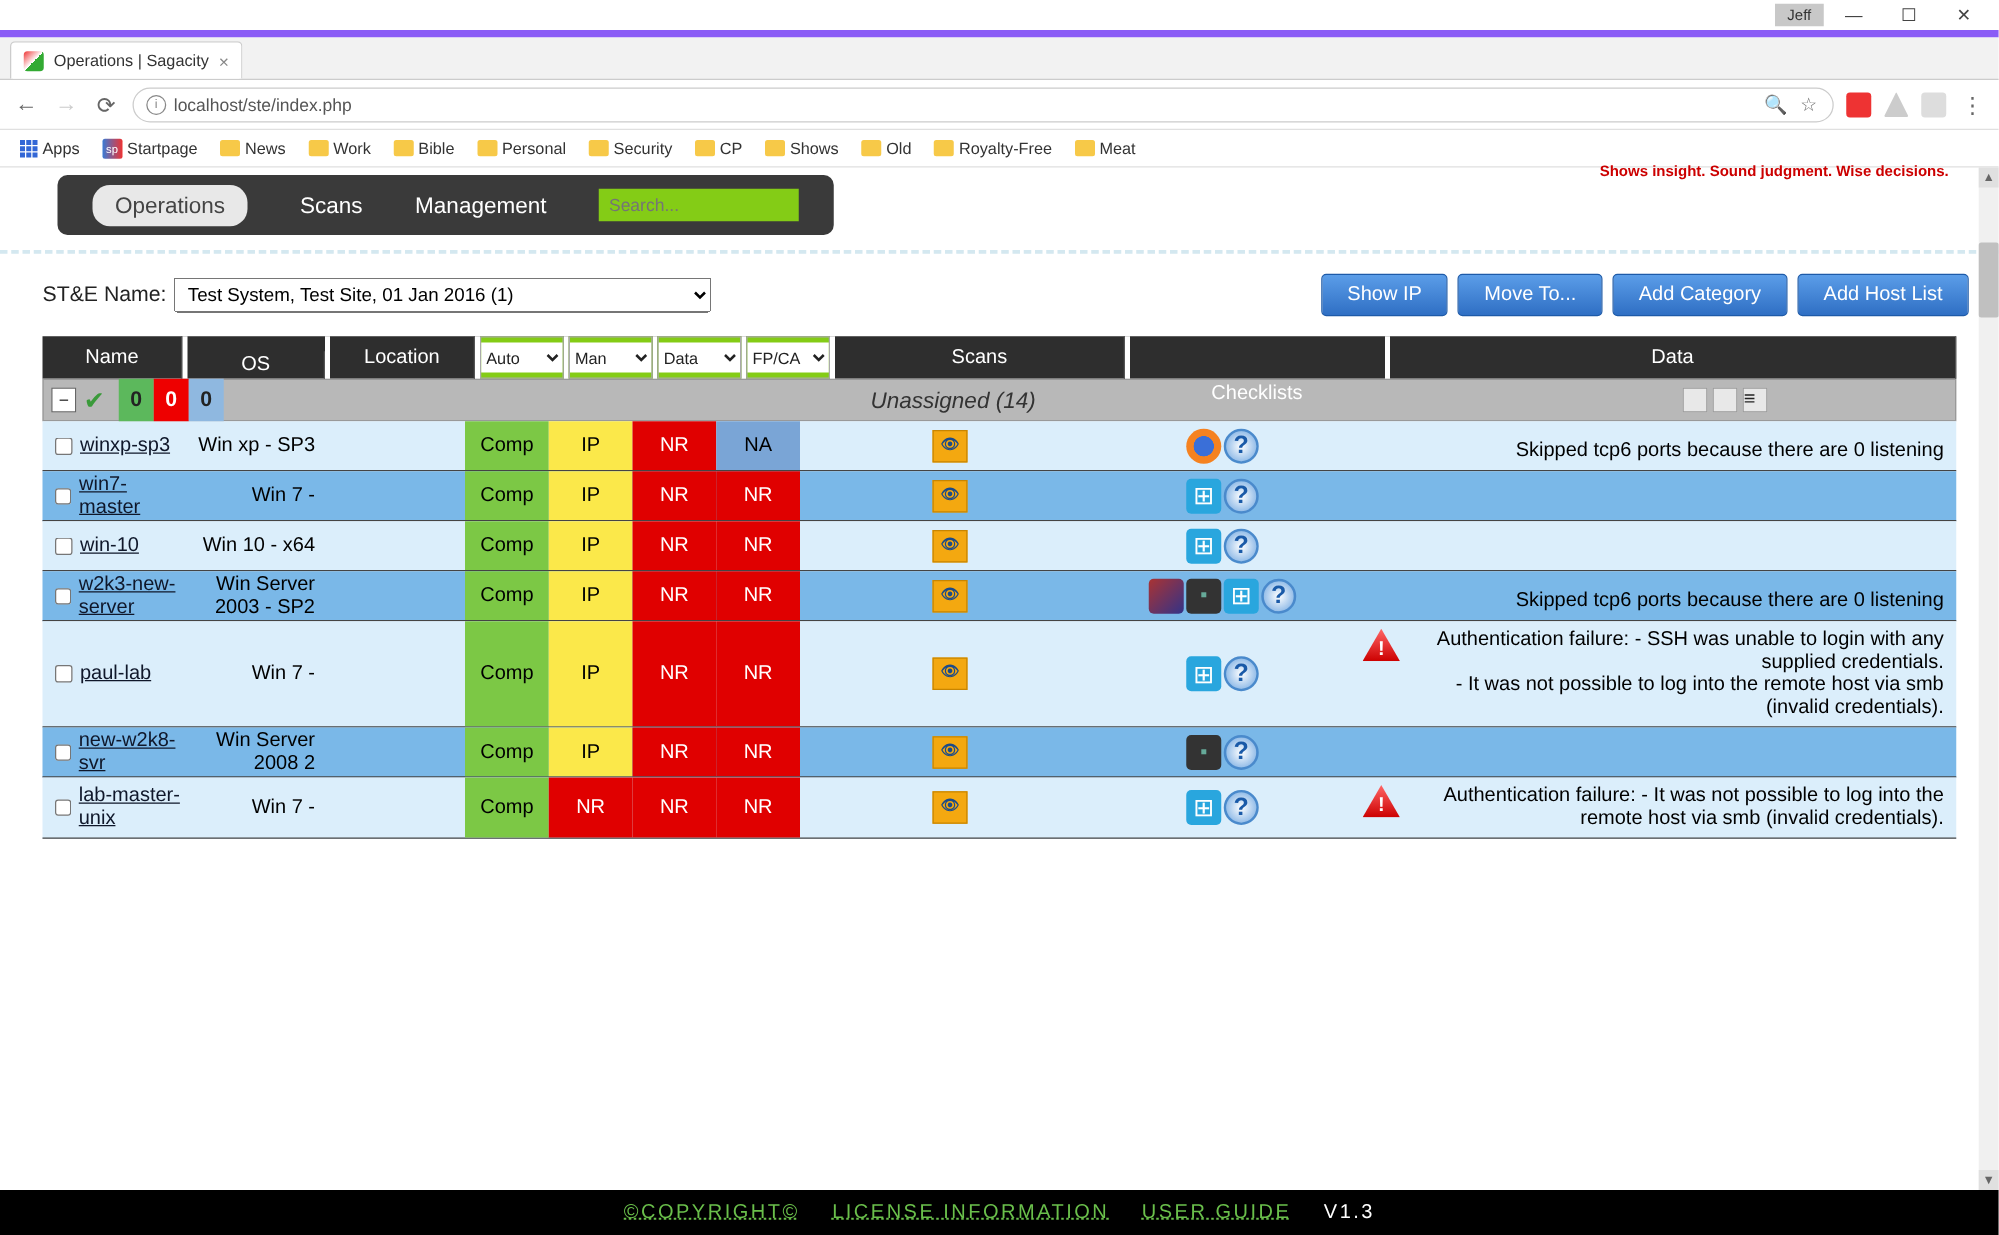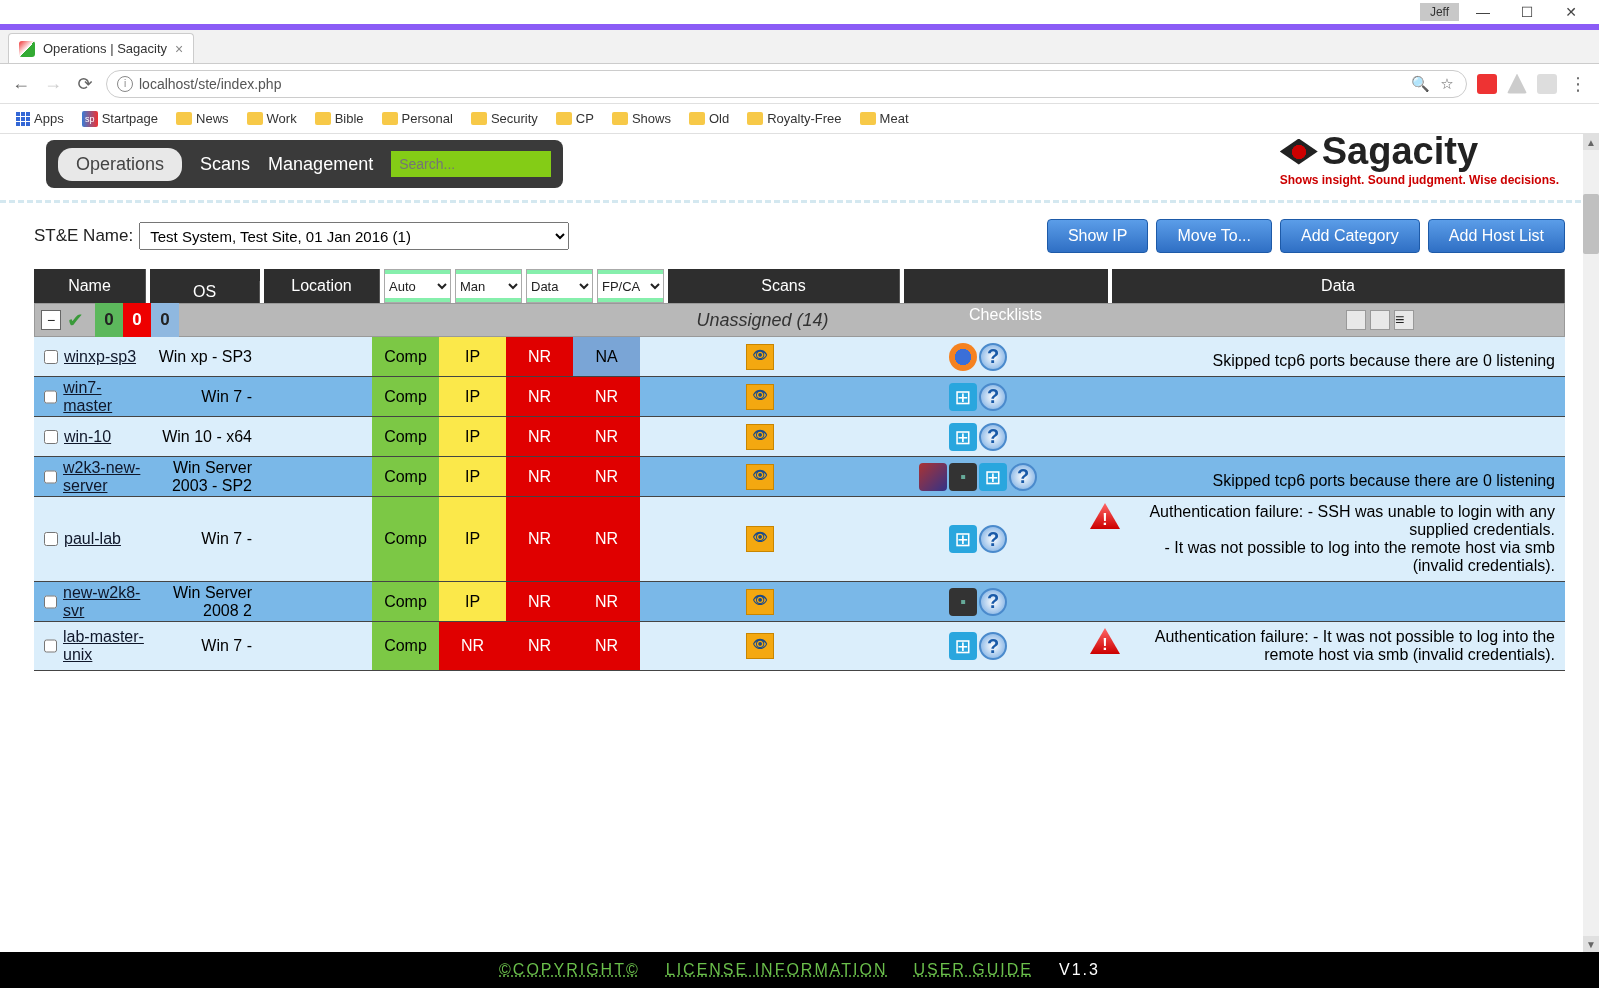--- a/index.html
+++ b/index.html
@@ -32,43 +32,43 @@
 .bmbar { height:30px; background:#fff; border-bottom:1px solid #e0e0e0; display:flex; align-items:center; padding:0 10px; gap:6px; font-size:13px; color:#333; }
 .bm { display:flex; align-items:center; gap:4px; padding:2px 6px; cursor:pointer; }
 .bm .folder { width:16px; height:13px; background:#f7c948; border-radius:2px; }
 .bm .apps { width:14px; height:14px; display:grid; grid-template:repeat(3,4px)/repeat(3,4px); gap:1px; }
 .bm .apps > div { background:#3367d6; }
 .bm .sp { width:16px; height:16px; background:linear-gradient(90deg,#3a7bd5,#e33); border-radius:2px; font-size:9px; color:#fff; display:flex; align-items:center; justify-content:center; }
 
 
 .appwrap { padding:0 0 0 0; }
 .topnav { margin:6px 0 0 46px; display:flex; align-items:center; }
-.navbar { background:#3a3a3a; border-radius:8px; height:48px; display:flex; align-items:center; padding:0 12px; gap:18px; }
+.navbar { background:#3a3a3a; border-radius:8px; height:48px; display:flex; align-items:center; padding:0 28px; gap:42px; }
 .navbar .pill { background:#e8e8e8; color:#444; padding:6px 18px; border-radius:14px; font-size:18px; font-weight:500; cursor:pointer; }
 .navbar .navlink { color:#fff; font-size:18px; cursor:pointer; }
 .navbar .search { width:160px; height:26px; background:#84cc16; border:none; padding:0 8px; font-size:14px; }
 .logo { position:absolute; right:40px; top:130px; text-align:right; }
 .logo .brand { font-size:38px; font-weight:bold; color:#222; display:flex; align-items:center; gap:4px; }
 .logo .eye { width:38px; height:26px; background:radial-gradient(circle,#c00 30%,#222 32%); clip-path:polygon(50% 0,100% 50%,50% 100%,0 50%); }
 .logo .tag { font-size:12px; color:#c00; font-weight:bold; }
 
 
 .dashedline { margin-top:12px; border-top:3px dashed #d4e8f0; }
-.controls { display:flex; align-items:center; padding:16px 34px 10px 34px;justify-content:space-between; }
+.controls { display:flex; align-items:center; padding:16px 24px 10px 34px;justify-content:space-between; }
 .controls label { font-size:17px; color:#222; margin-right:6px; }
 .controls select { height:28px; width:430px; font-size:15px; padding:0 6px; }
 .controls .btnrow { margin-left:auto; display:flex; gap:8px; }
 .bluebtn { background:linear-gradient(#5b9de8,#2f6fc4); color:#fff; border:1px solid #1d5aa8; border-radius:4px; height:34px; padding:0 20px; font-size:16px; font-weight:500; cursor:pointer; }
 
 
 .tablewrap { margin:6px 34px 0 34px; }
 .thead { display:flex; background:#2e2e2e; color:#fff; height:34px; }
 .th { display:flex; align-items:center; justify-content:center; font-size:16px; border-right:1px solid #555; }
 .th.name { width:112px; } .th.os { width:110px;margin-top:12px; } .th.loc { width:116px; }
-.th.drop { width:67px; background:#86efac; border:1px solid #aaa; position:relative; }
+.th.drop { width:67px; background:#84cc16; border:1px solid #aaa; position:relative; }
 .th.drop select { width:100%; height:24px; font-size:13px; border:none; background:#fff; color:#222; }
 .th.scans { width:232px; } .th.check { width:204px;margin-top:46px; } .th.notes { flex:1; }
 .th.gap { width:4px; background:#fff; border:none; }
 
 .grouprow { display:flex; align-items:center; height:34px; background:#b8b8b8; color:#222; border:1px solid #999; }
 .grouprow .collapse { width:20px; height:20px; border:1px solid #666; background:#fff; margin:0 6px; display:flex; align-items:center; justify-content:center; font-size:14px; cursor:pointer; }
 .grouprow .tick { width:24px; height:24px; color:#3a9a3a; font-size:20px; margin-right:4px; }
 .grouprow .cnt { width:28px; height:34px; display:flex; align-items:center; justify-content:center; font-size:17px; font-weight:bold; color:#fff; }
 .cnt.g { background:#5cb85c; color:#222; } .cnt.r { background:#e00; } .cnt.b { background:#8fb8e0; color:#222; }
 .grouprow .title { flex:1; text-align:center; font-size:18px; font-style:italic; color:#333; }
@@ -215,24 +215,20 @@
 <div class="appwrap">
   <div class="topnav">
     <div class="navbar">
       <div class="pill">Operations</div>
       <div class="navlink">Scans</div>
       <div class="navlink">Management</div>
       <input class="search" placeholder="Search..." style="">
     </div>
   </div>
   <div class="logo">
-    <div class="brand">
-        <div class="eye"></div>
-        <span>Sagacity</span>
-      </div>
     <div class="tag">Shows insight. Sound judgment. Wise decisions.</div>
   </div>
 
   <div class="dashedline"></div>
 
   <div class="controls">
     <label>ST&amp;E Name:</label>
     <select><option>Test System, Test Site, 01 Jan 2016 (1)</option></select>
     <div class="btnrow">
       <button class="bluebtn">Show IP</button>

